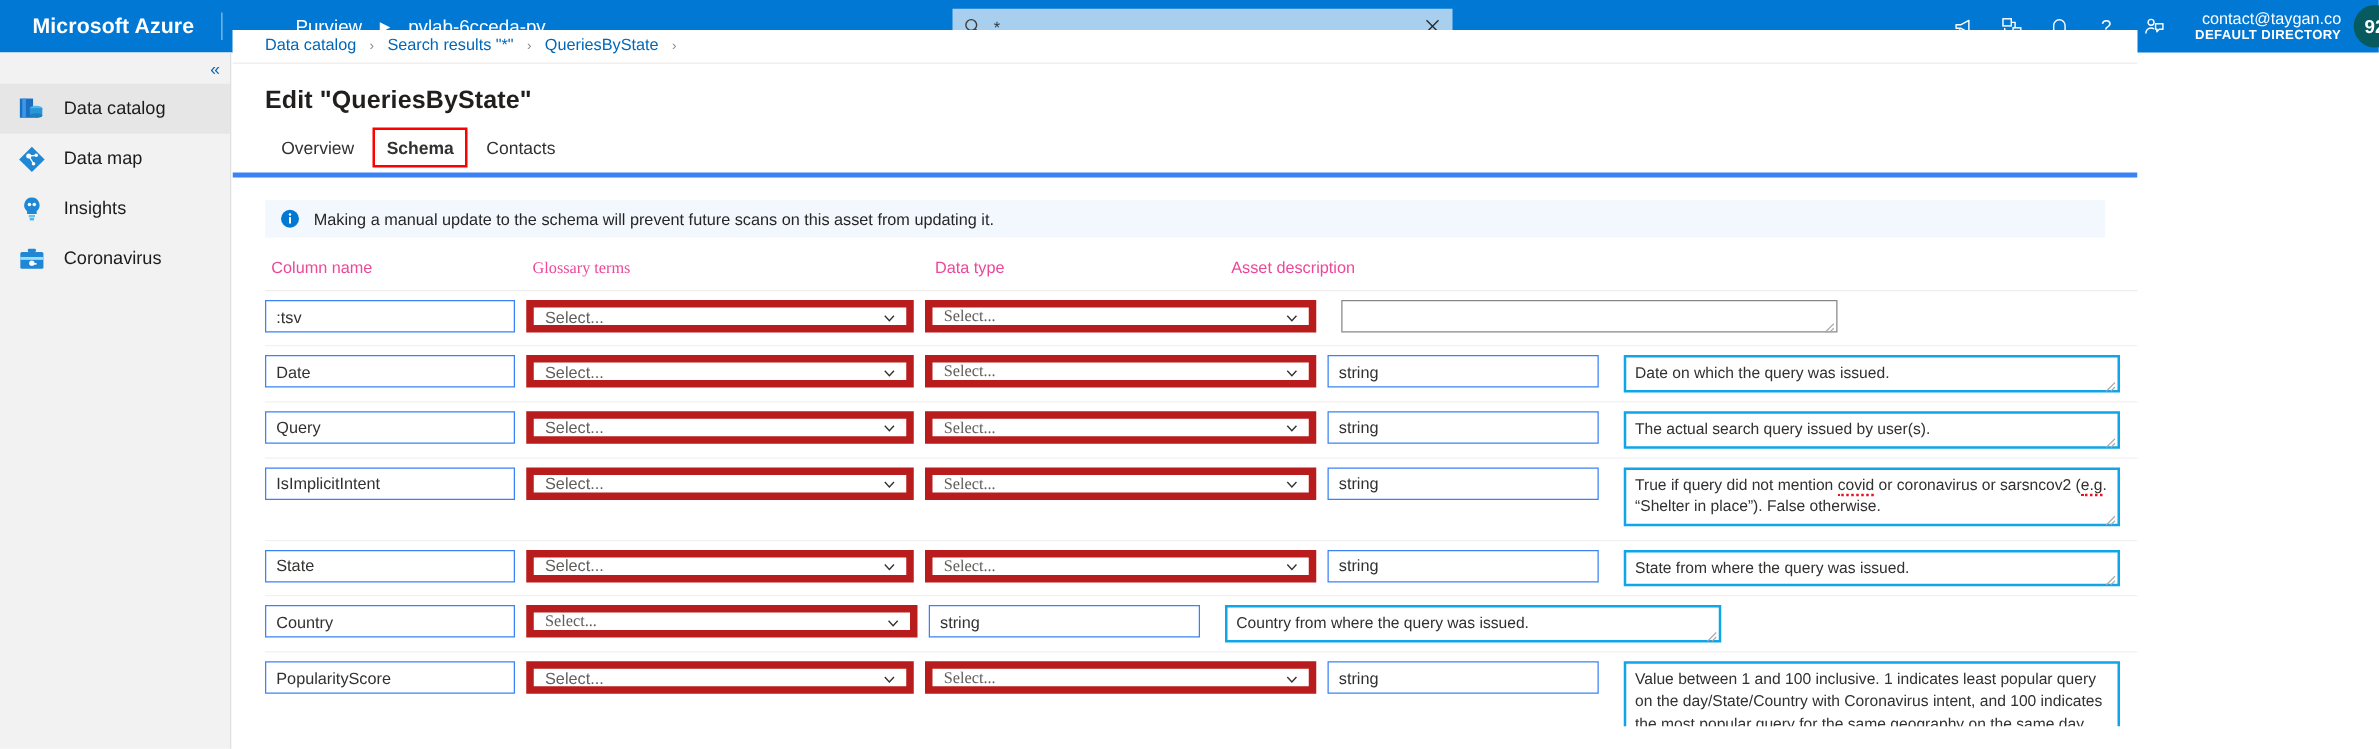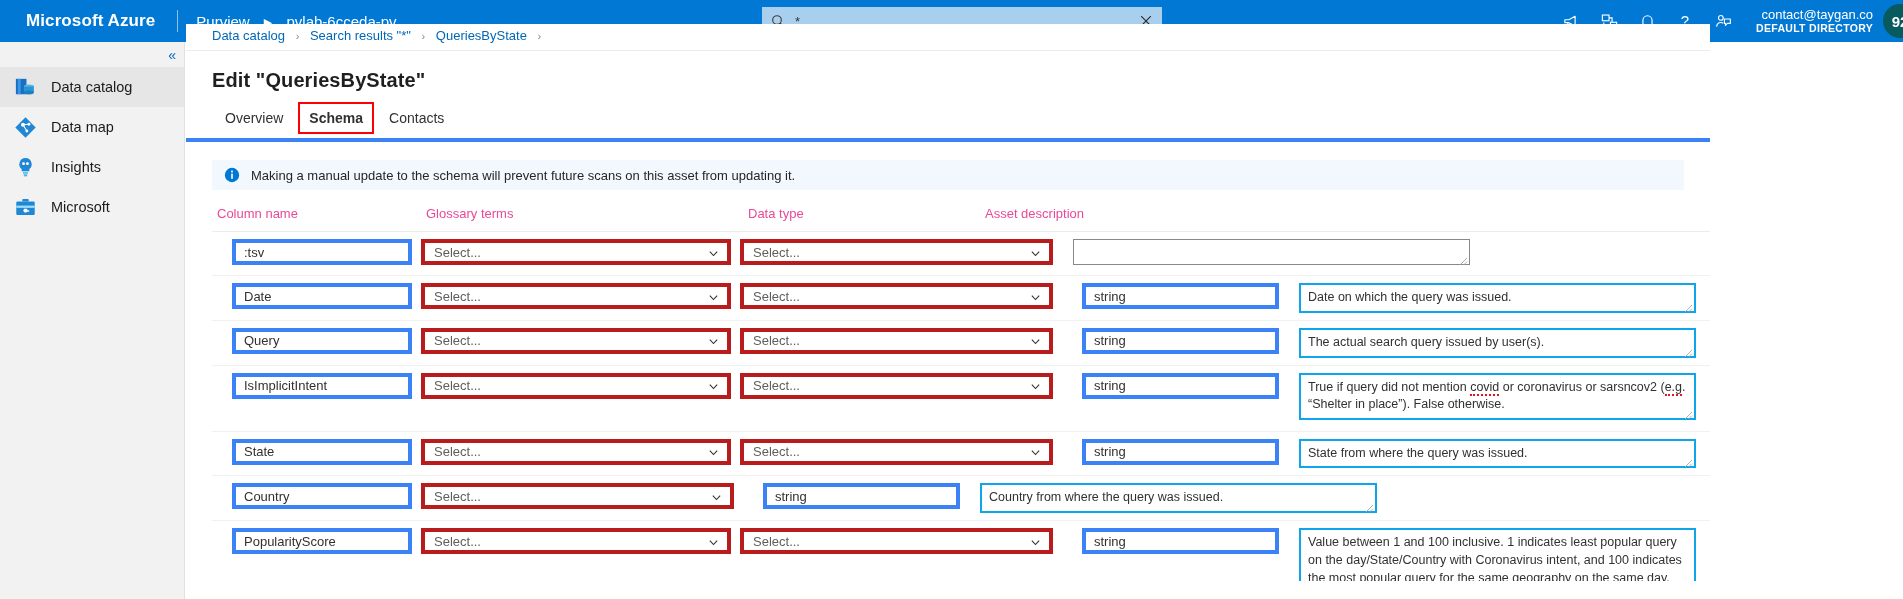--- a/index.html
+++ b/index.html
@@ -31,20 +31,21 @@
     white-space: nowrap;
   }
   .brand-sep {
     width: 1px; height: 22px;
     background: rgba(255,255,255,.55);
     margin: 0 18px 0 22px;
   }
   .crumb-top {
     font-size: 15px;
     white-space: nowrap;
+    margin-left: 40px;
   }
   .crumb-top .arrow { margin: 0 10px; font-size: 11px; position: relative; top: -1px; }
 
   .search-wrap {
     position: absolute;
     left: 762px; top: 7px;
     width: 400px; height: 28px;
     background: #a8cfee;
     display: flex;
     align-items: center;
@@ -198,46 +199,45 @@
   }
   .row {
     display: flex;
     align-items: flex-start;
     border-bottom: 1px solid #f1f1f1;
     padding: 7px 0 7px 0;
     min-height: 44px;
   }
   .c1 { width: 200px; flex: 0 0 200px; }
   .c2 { width: 310px; flex: 0 0 310px; margin-left: 9px; }
-  .c3 { width: 313px; flex: 0 0 313px; margin-left: 9px; }
+  .c3 { width: 313px; flex: 0 0 313px; margin-left: 9px; font-family: Liberation Serif, serif; }
   .c4 { width: 217px; flex: 0 0 217px; margin-left: 9px; }
   .c5 { width: 397px; flex: 0 0 397px; margin-left: 20px; }
 
   .gridhead .c1 { margin-left: 5px; }
   .gridhead .c2 { margin-left: 14px; }
   .gridhead .c3 { margin-left: 9px; }
   .gridhead .c4 { margin-left: 9px; }
   .gridhead .c5 { margin-left: 20px; }
 
   .tbox {
     height: 26px;
-    border: 4px solid #3b82f6;
+    border: 1px solid #3b82f6;
     background: #fff;
     font-size: 13px;
     color: #323130;
     display: flex;
     align-items: center;
     padding: 0 8px;
     white-space: nowrap;
     overflow: hidden;
-    margin-left: 20px;
   }
   .ddl {
     height: 26px;
-    border: 4px solid #b91c1c;
+    border: 6px solid #b91c1c;
     background: #fff;
     font-size: 13px;
     color: #605e5c;
     display: flex;
     align-items: center;
     justify-content: space-between;
     padding: 0 8px 0 9px;
   }
   .ddl .cv { width: 11px; height: 11px; flex: 0 0 auto; }
 
@@ -380,21 +380,21 @@
   <div class="nav-item">
     <span class="ico">
       <svg viewBox="0 0 26 26" width="25" height="25">
         <rect x="9.6" y="4.2" width="6.8" height="2.6" rx="1" fill="#1f87d4"></rect>
         <rect x="3.4" y="6.8" width="19.2" height="14" rx="1.3" fill="#1f87d4"></rect>
         <rect x="3.4" y="11" width="19.2" height="2.4" fill="#9fdcf5"></rect>
         <circle cx="13" cy="16.2" r="2.2" fill="#fff"></circle>
         <rect x="12.3" y="16" width="4.6" height="1.4" fill="#fff"></rect>
       </svg>
     </span>
-    <span>Microsoft</span>
+    <span>Coronavirus</span>
   </div>
 </div>
 
 <div class="main">
 
   <div class="bcrumb">
     <span>Data catalog</span>
     <span class="sep">›</span>
     <span>Search results "*"</span>
     <span class="sep">›</span>

